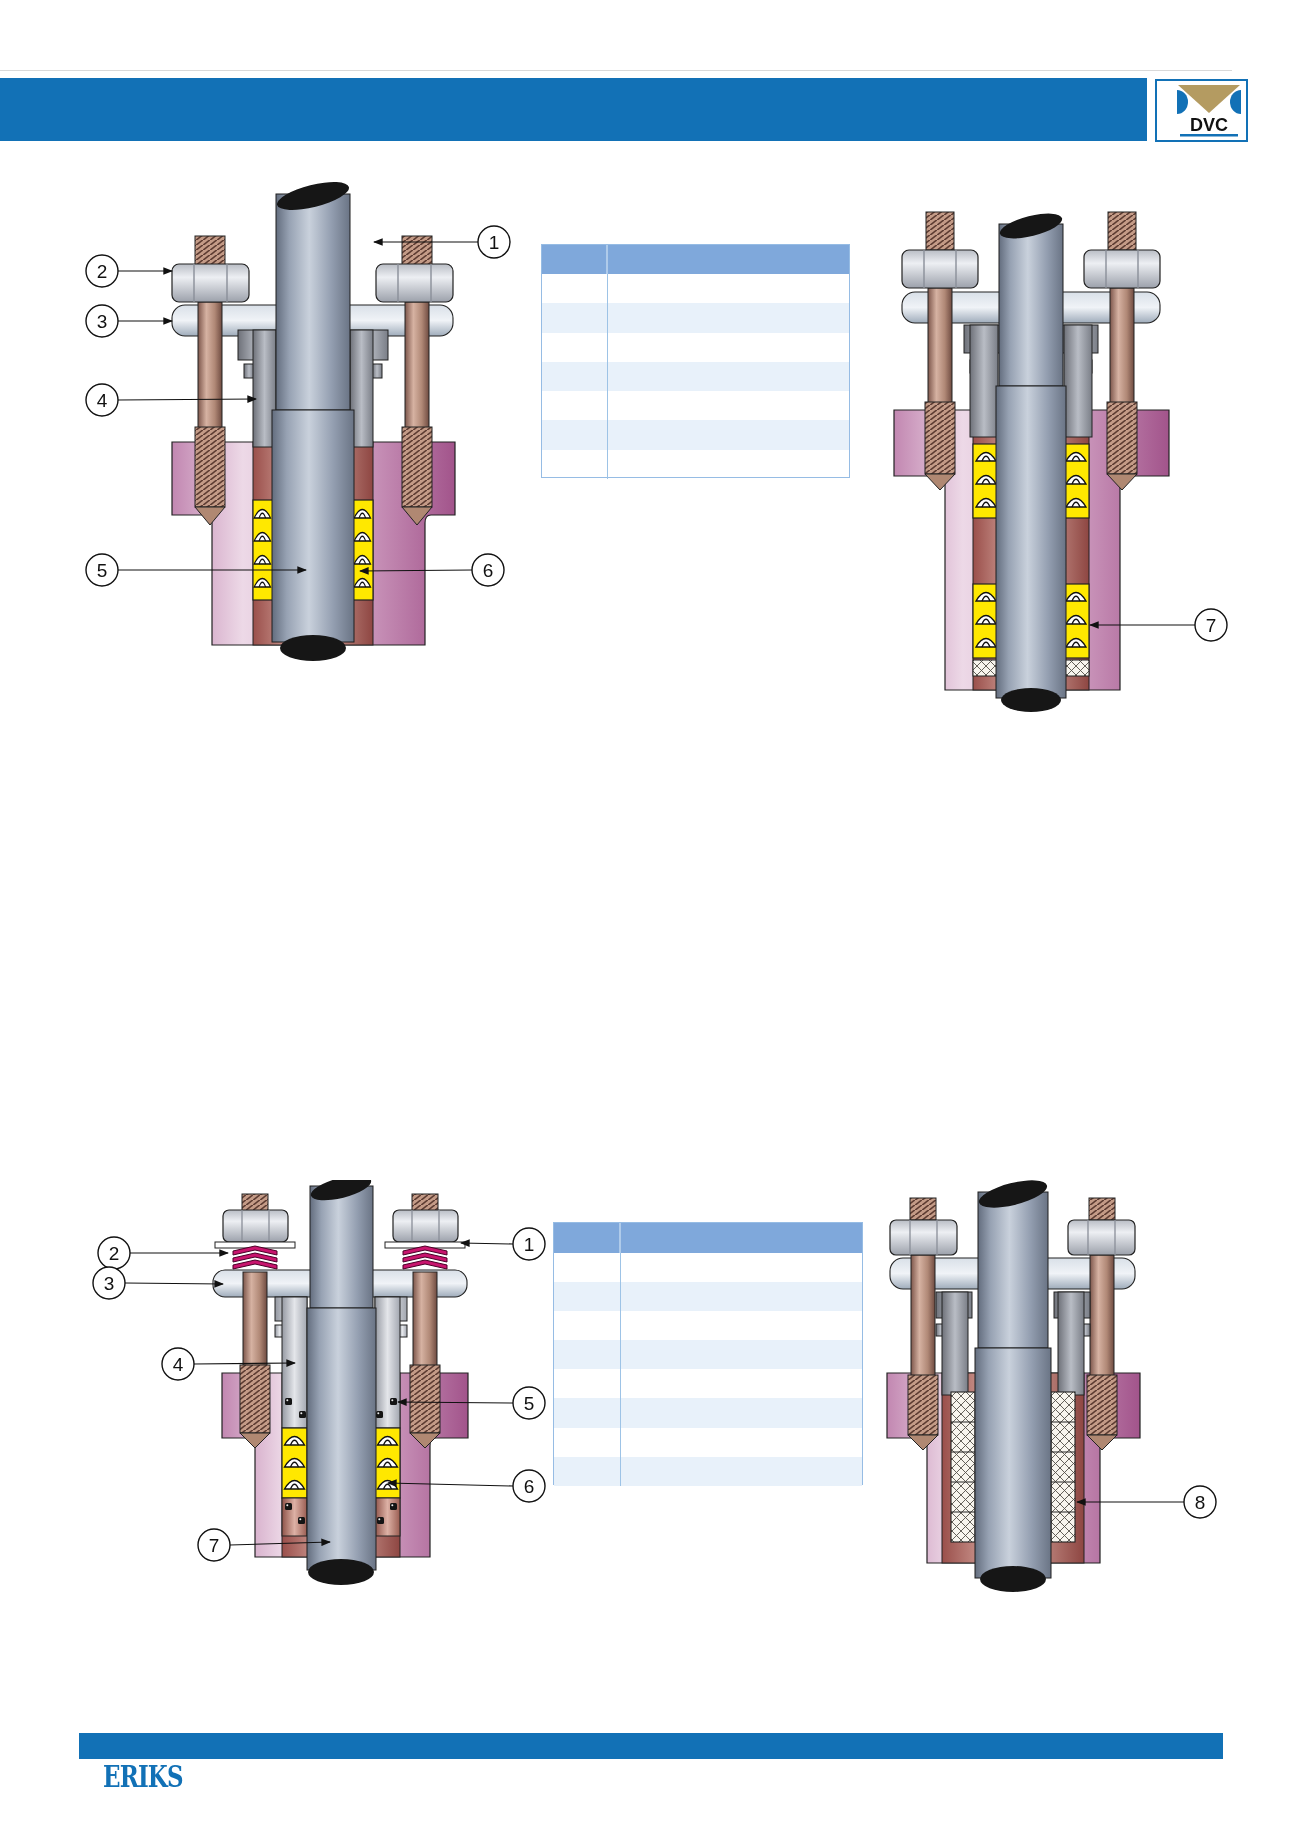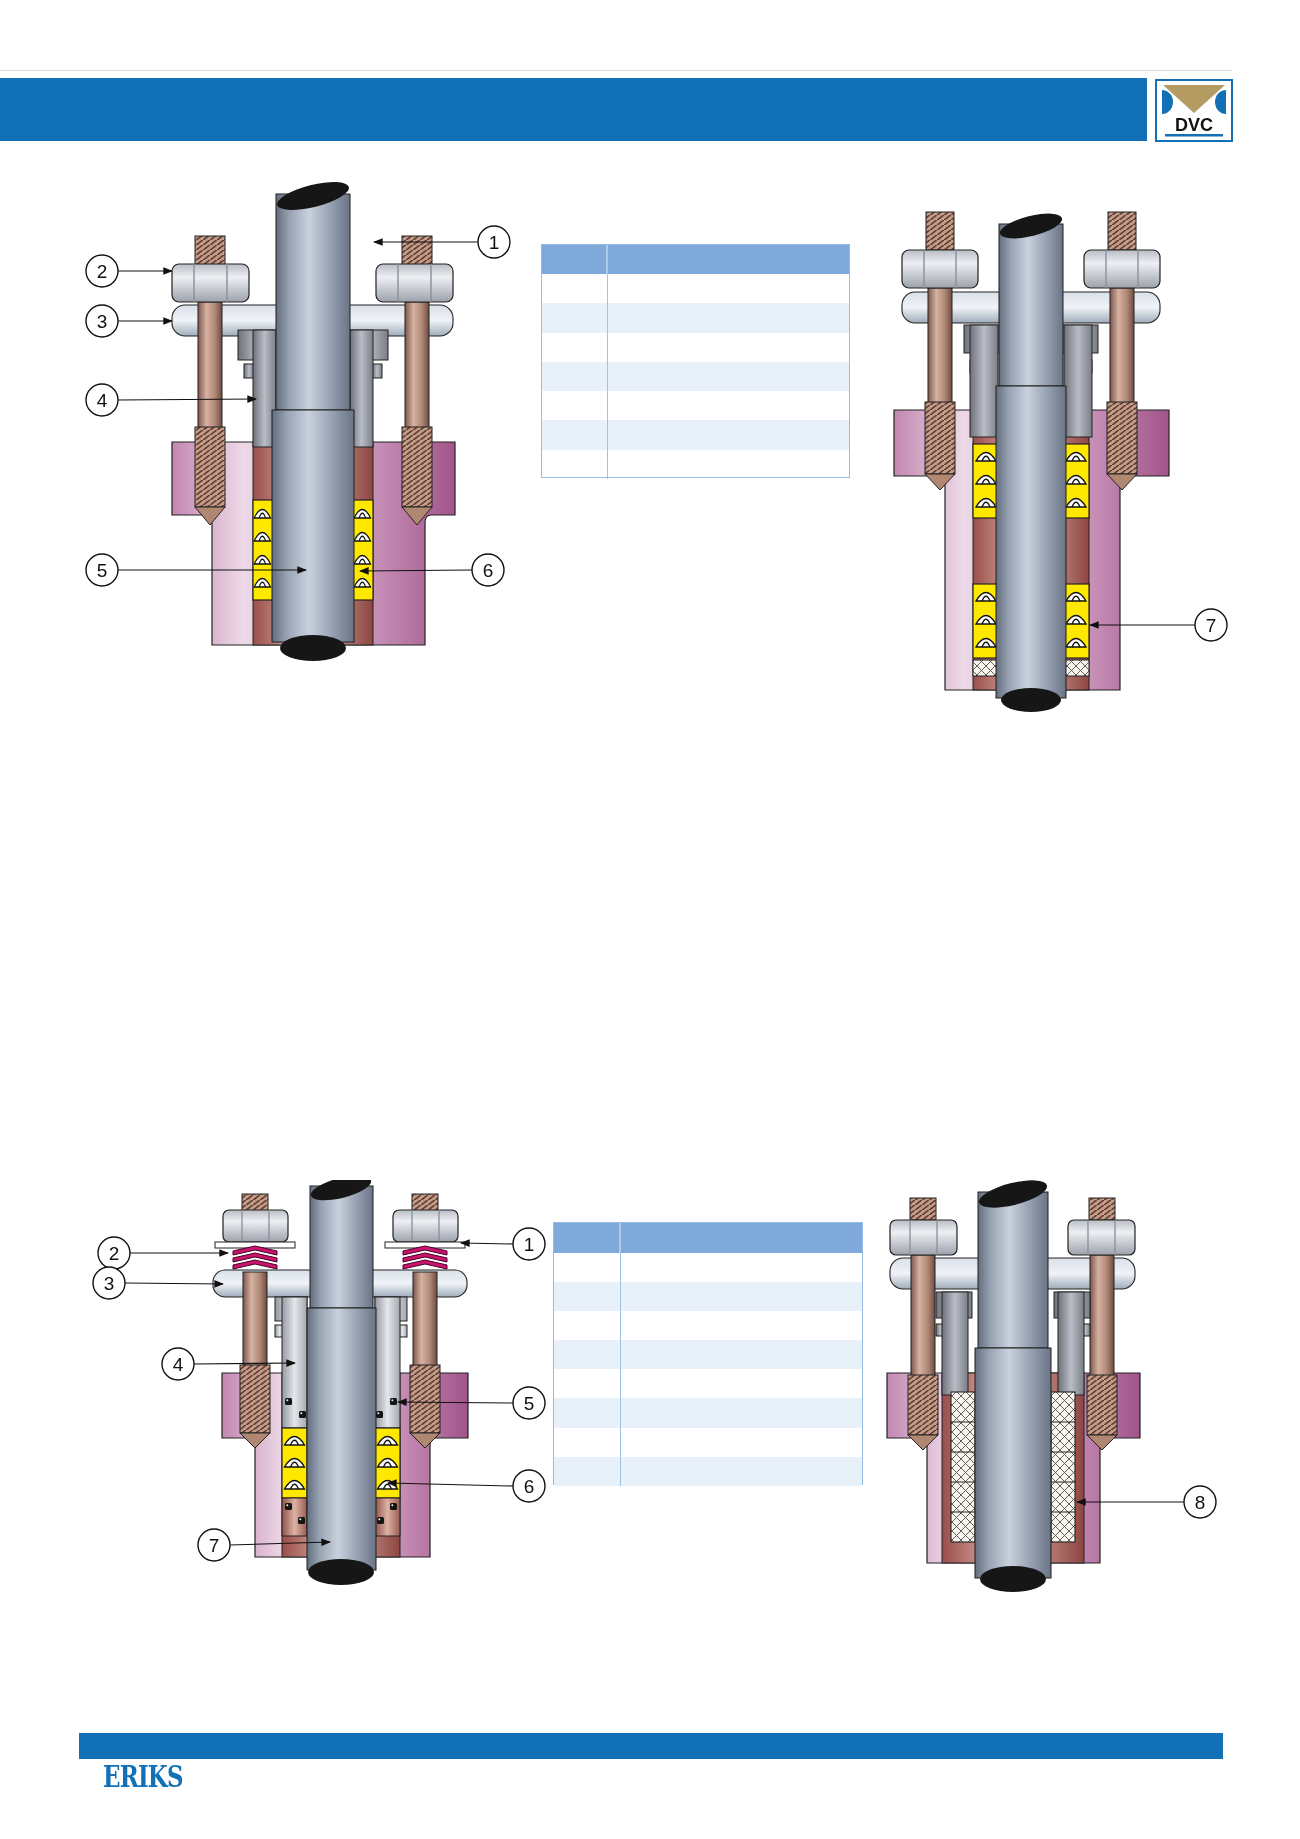--- a/index.html
+++ b/index.html
@@ -1,21 +1,21 @@
 <!DOCTYPE html>
 <html><head>
 <meta charset="utf-8">
 <style>
   html,body{margin:0;padding:0;background:#ffffff;}
   .page{position:relative;width:1300px;height:1839px;background:#ffffff;overflow:hidden;
         font-family:"Liberation Sans",sans-serif;}
   .top-rule{position:absolute;left:0;top:70px;width:1232px;height:1px;background:#d9d9d9;}
   .header-bar{position:absolute;left:0;top:78px;width:1147px;height:63px;background:#1271B6;}
   .dvc-logo{position:absolute;left:1155px;top:79px;width:74px;height:59px;background:#ffffff;
-            border:2px solid #1271B6;}
+            border:2px solid #1271B6;padding-left:15px;}
   .footer-bar{position:absolute;left:79px;top:1733px;width:1144px;height:26px;background:#1271B6;}
   .eriks-logo{position:absolute;left:103px;top:1760px;color:#1271B6;
               font-family:"DejaVu Serif",serif;font-weight:bold;font-size:28px;
               letter-spacing:-1px;transform:scale(0.82,1.05);transform-origin:left top;}
   
   .tbl{position:absolute;border:1px solid #96BCE4;box-sizing:border-box;background:#ffffff;}
   .tbl-head{display:flex;background:#7FA8DB;}
   .tbl-head .c1{border-right:2px solid #AFCBEA;}
   .tbl-body .tr{display:flex;}
   .tbl-body .tr:nth-child(even){background:#E8F1FA;}

